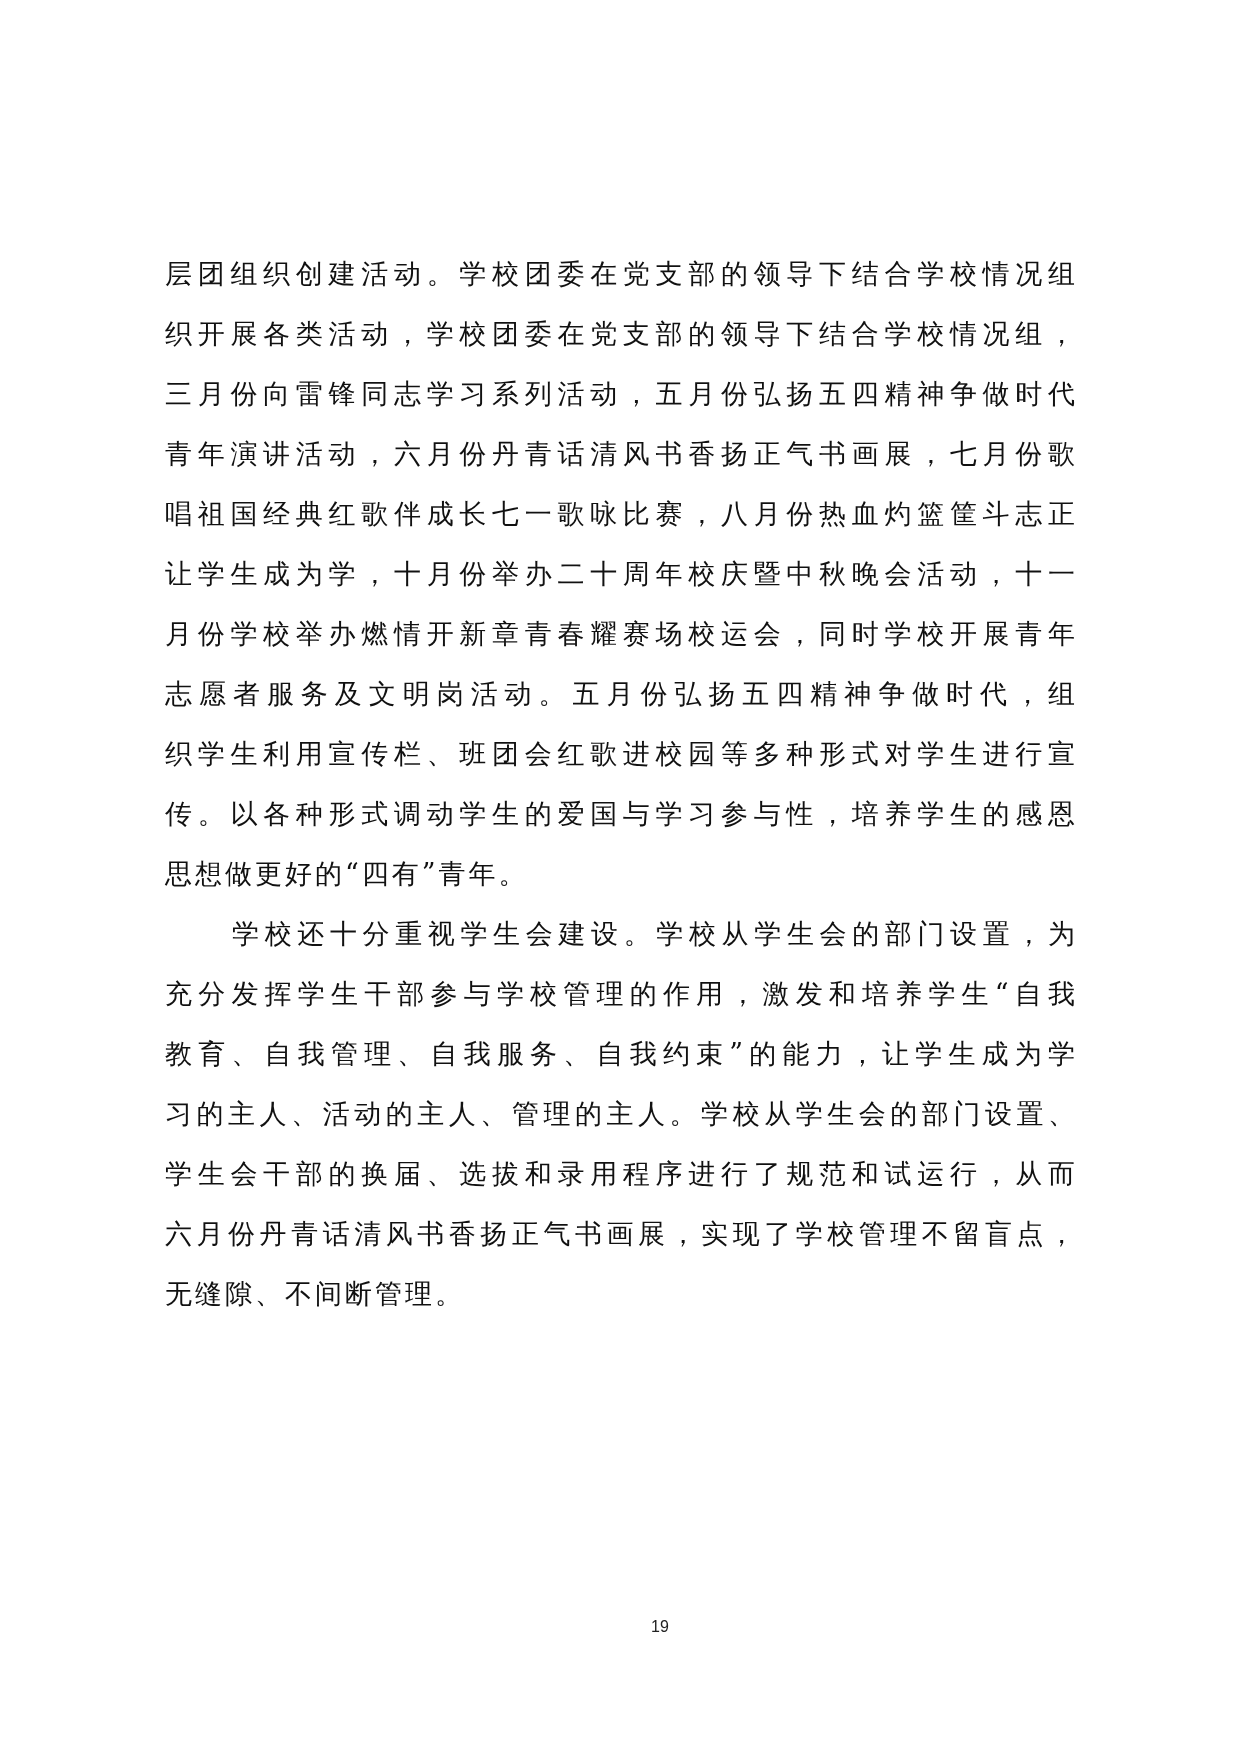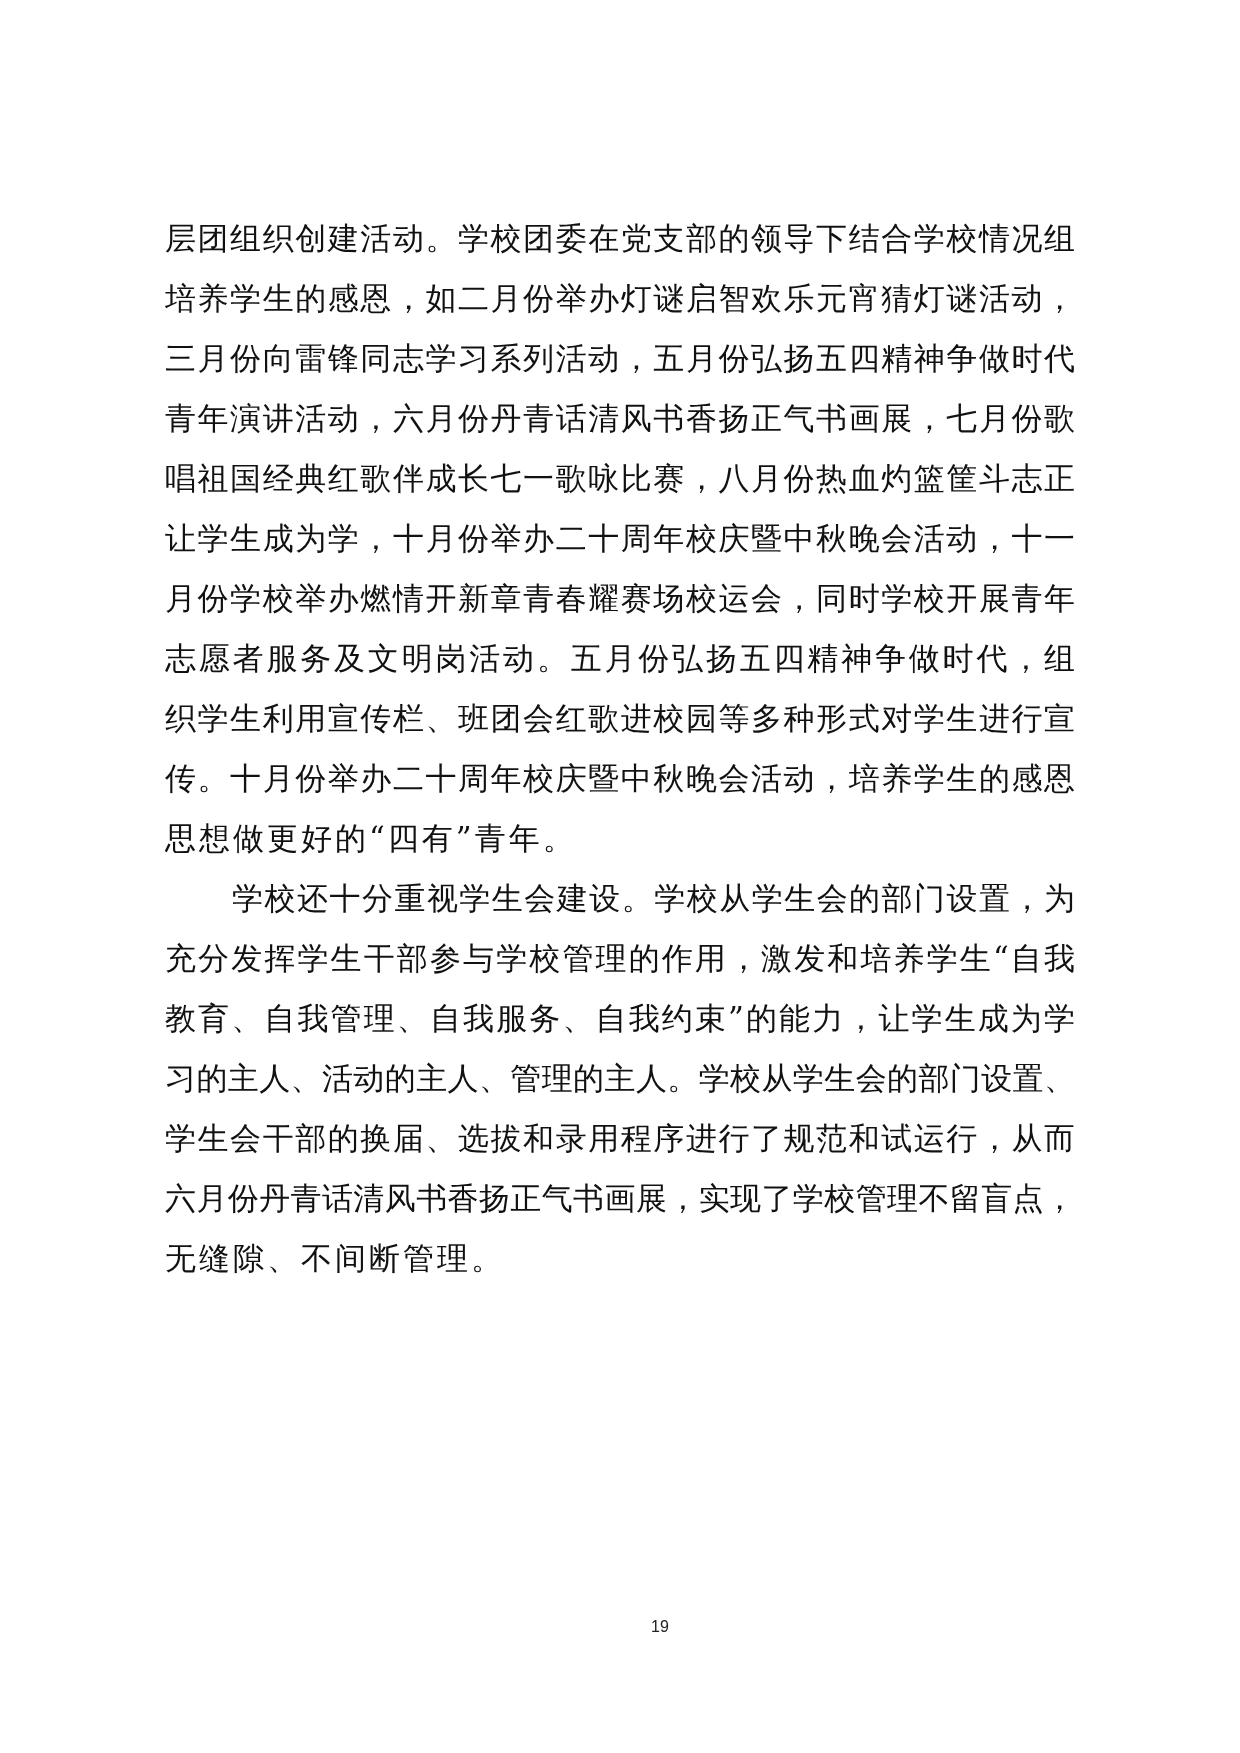--- a/index.html
+++ b/index.html
@@ -6,56 +6,57 @@
     body { width: 1240px; height: 1753px; position: relative; overflow: hidden; }
     .page {
       position: absolute; left: 0; top: 0; width: 1240px; height: 1753px; background: #fff;
     }
     .line {
       position: absolute;
       left: 165px;
       width: 910px;
       height: 40px;
       font-family: "DejaVu Serif", "Liberation Serif", serif;
-      font-size: 31px;
+      font-size: 27px;
       line-height: 40px;
       color: #111111;
       white-space: nowrap;
       text-align: justify;
       text-align-last: justify;
       letter-spacing: 0;
+      margin-top: 36px;
     }
     .line.last { text-align-last: left; letter-spacing: 3px; }
     .line.indent { left: 232px; width: 843px; }
     .page-number {
       position: absolute;
       left: 0; width: 1240px;
       top: 1618px;
       text-align: center;
       font-family: "Liberation Sans", "DejaVu Sans", sans-serif;
       font-size: 16px;
       color: #222;
       padding-left: 40px;
     }
   </style>
 </head>
 <body>
 
 <div class="page">
   <div>
     <div class="line" style="top:218px">层团组织创建活动。学校团委在党支部的领导下结合学校情况组</div>
-    <div class="line" style="top:278px">培养学生的感恩，如二月份举办灯谜启智欢乐元宵猜灯谜活动，</div>
+    <div class="line" style="top:278px">织开展各类活动，学校团委在党支部的领导下结合学校情况组，</div>
     <div class="line" style="top:338px">三月份向雷锋同志学习系列活动，五月份弘扬五四精神争做时代</div>
     <div class="line" style="top:398px">青年演讲活动，六月份丹青话清风书香扬正气书画展，七月份歌</div>
     <div class="line" style="top:458px">唱祖国经典红歌伴成长七一歌咏比赛，八月份热血灼篮筐斗志正</div>
     <div class="line" style="top:518px">让学生成为学，十月份举办二十周年校庆暨中秋晚会活动，十一</div>
     <div class="line" style="top:578px">月份学校举办燃情开新章青春耀赛场校运会，同时学校开展青年</div>
     <div class="line" style="top:638px">志愿者服务及文明岗活动。五月份弘扬五四精神争做时代，组</div>
     <div class="line" style="top:698px">织学生利用宣传栏、班团会红歌进校园等多种形式对学生进行宣</div>
-    <div class="line" style="top:758px">传。十月份举办二十周年校庆暨中秋晚会活动，培养学生的感恩</div>
+    <div class="line" style="top:758px">传。以各种形式调动学生的爱国与学习参与性，培养学生的感恩</div>
     <div class="line last" style="top:818px">思想做更好的“四有”青年。</div>
   </div>
 
   <div>
     <div class="line indent" style="top:878px">学校还十分重视学生会建设。学校从学生会的部门设置，为</div>
     <div class="line" style="top:938px">充分发挥学生干部参与学校管理的作用，激发和培养学生“自我</div>
     <div class="line" style="top:998px">教育、自我管理、自我服务、自我约束”的能力，让学生成为学</div>
     <div class="line" style="top:1058px">习的主人、活动的主人、管理的主人。学校从学生会的部门设置、</div>
     <div class="line" style="top:1118px">学生会干部的换届、选拔和录用程序进行了规范和试运行，从而</div>
     <div class="line" style="top:1178px">六月份丹青话清风书香扬正气书画展，实现了学校管理不留盲点，</div>

